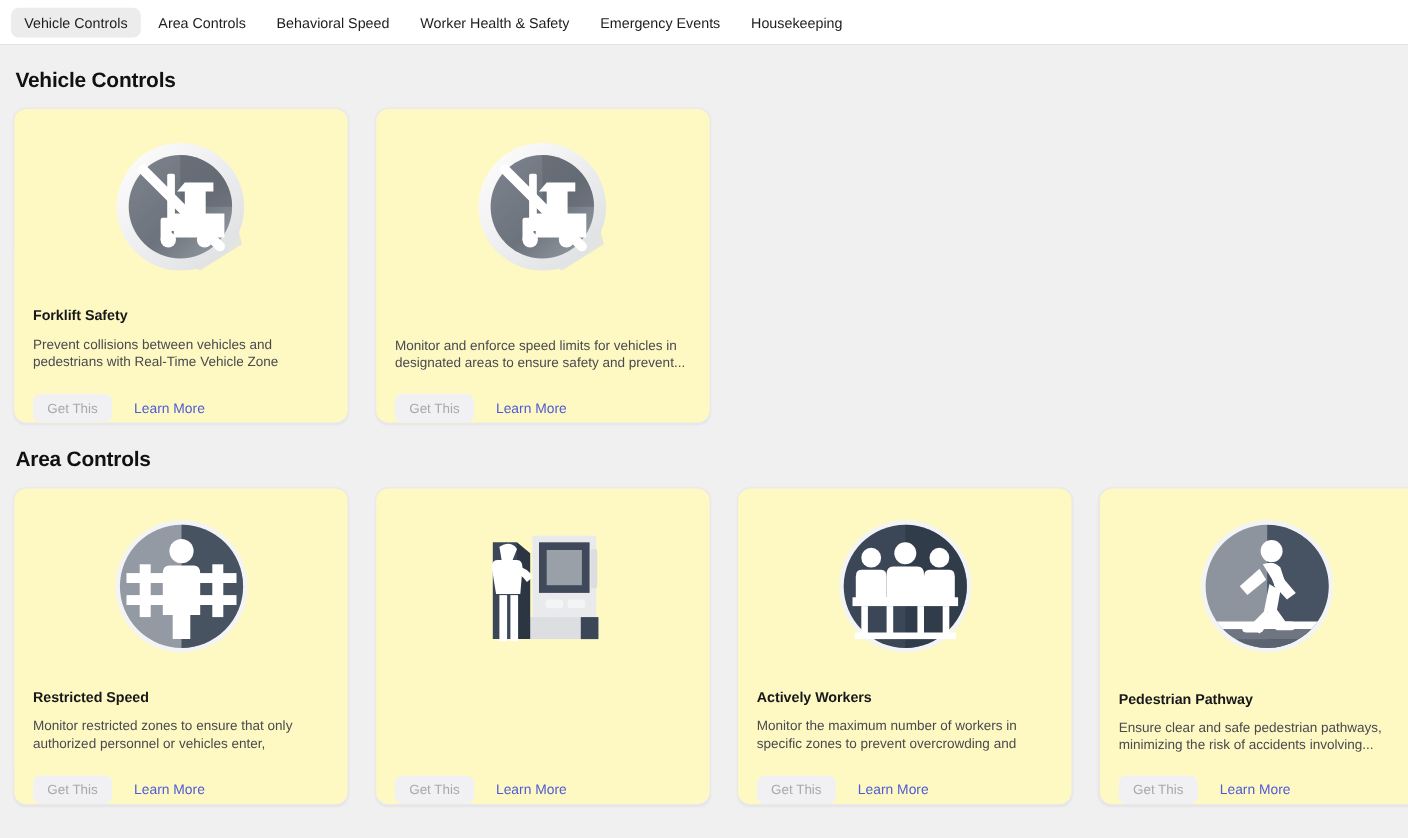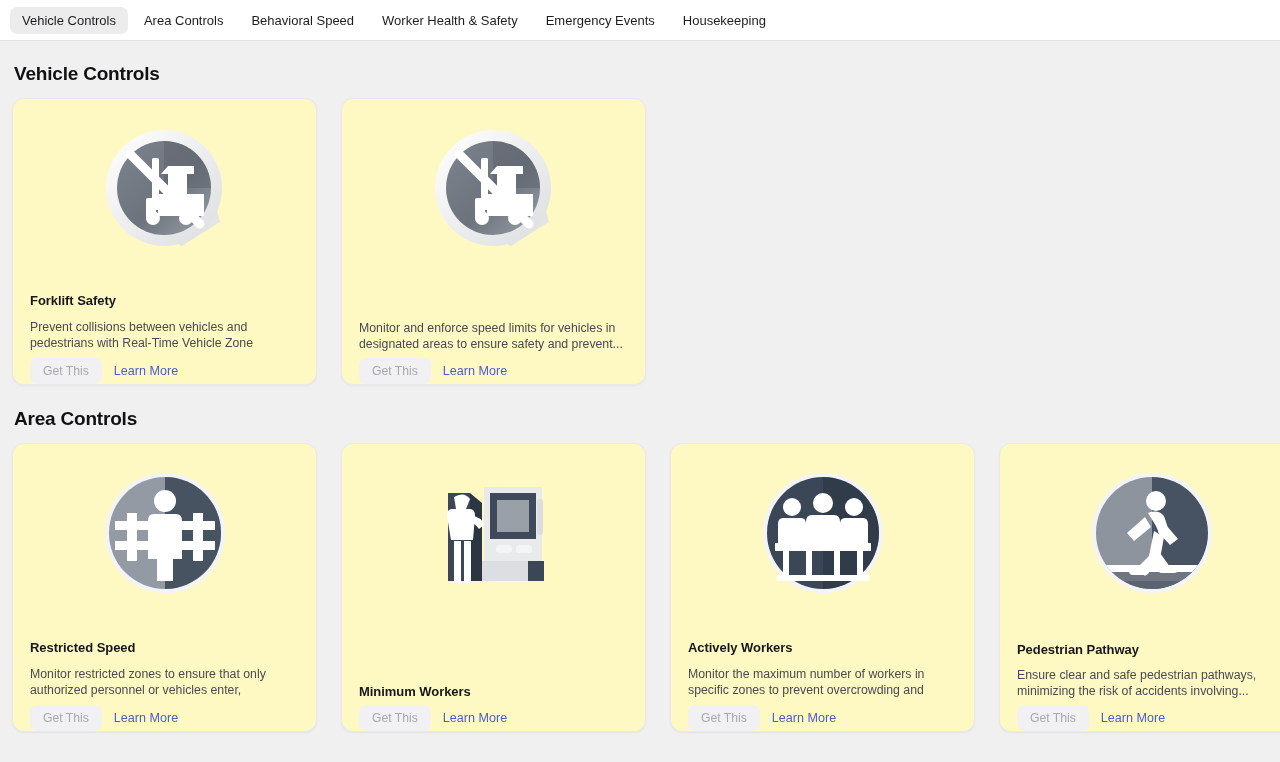--- a/index.html
+++ b/index.html
@@ -107,24 +107,24 @@
   }
   .card-desc {
     margin-top: 10px;
     font-size: 12.3px;
     line-height: 1.33;
     color: #4a4a4f;
     max-height: 34px;
     overflow: hidden;
   }
   .card-actions {
-    margin-top: 5px;
+    margin-top: 19px;
     display: flex;
     align-items: center;
-    gap: 10px;
+    gap: 18px;
   }
   .btn-get {
     font-family: inherit;
     font-size: 12.2px;
     color: #a8a8ae;
     background: #f1f1f3;
     border: none;
     border-radius: 7px;
     padding: 7px 13px;
     line-height: 1;
@@ -284,21 +284,20 @@
             <g fill="#ffffff">
               <path d="M24 28 q10 -6 16 2 l-4 10 h-10 z"></path>
               <path d="M22 40 h18 q5 0 5 7 l-2 24 h-22 l-4 -24 q0 -7 5 -7 z"></path>
               <path d="M40 46 q12 2 14 10 l-5 4 q-5 -7 -11 -8 z"></path>
               <rect x="24" y="72" width="7" height="42"></rect>
               <rect x="34" y="72" width="7" height="42"></rect>
             </g>
           </svg>
         </div>
         <div class="card-body">
-          <div class="card-title">Minimum Workers</div>
           <div class="card-actions">
             <button class="btn-get">Get This</button>
             <a class="link-learn">Learn More</a>
           </div>
         </div>
       </div>
 
       <div class="card card-area">
         <div class="card-media">
           <svg class="icon-art" width="128" height="128" viewBox="0 0 128 128">

